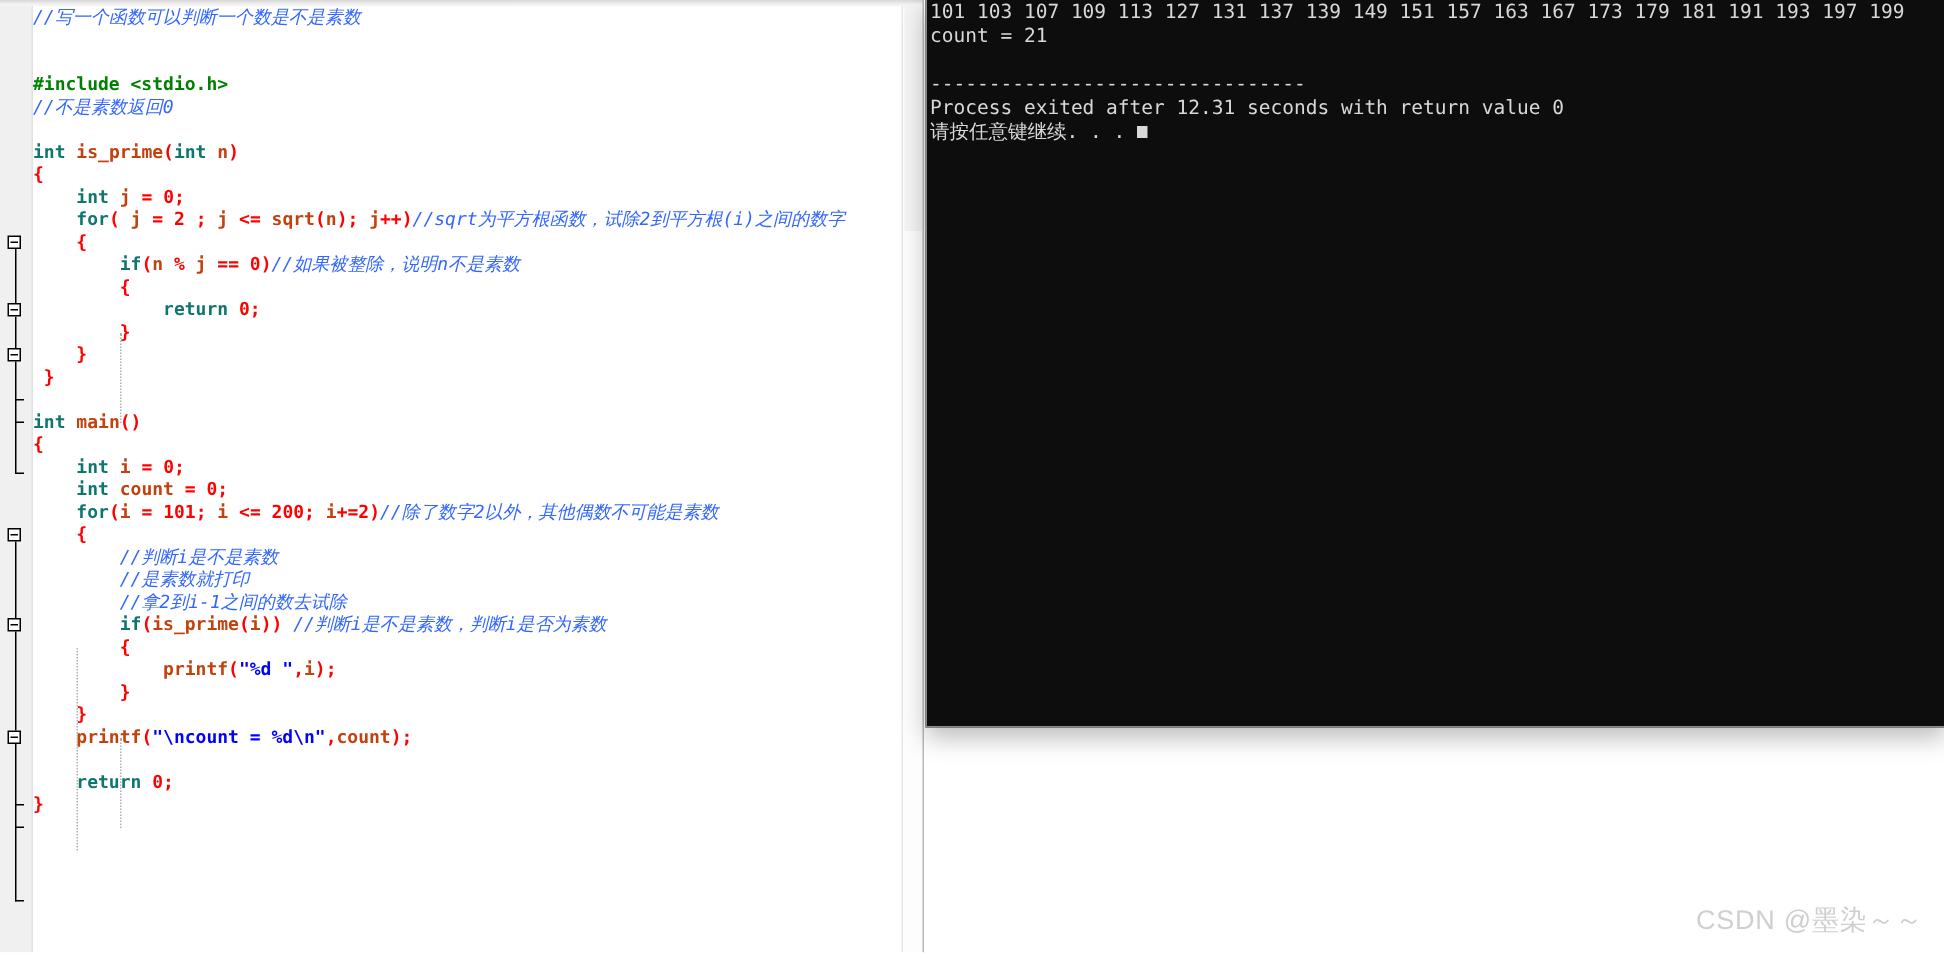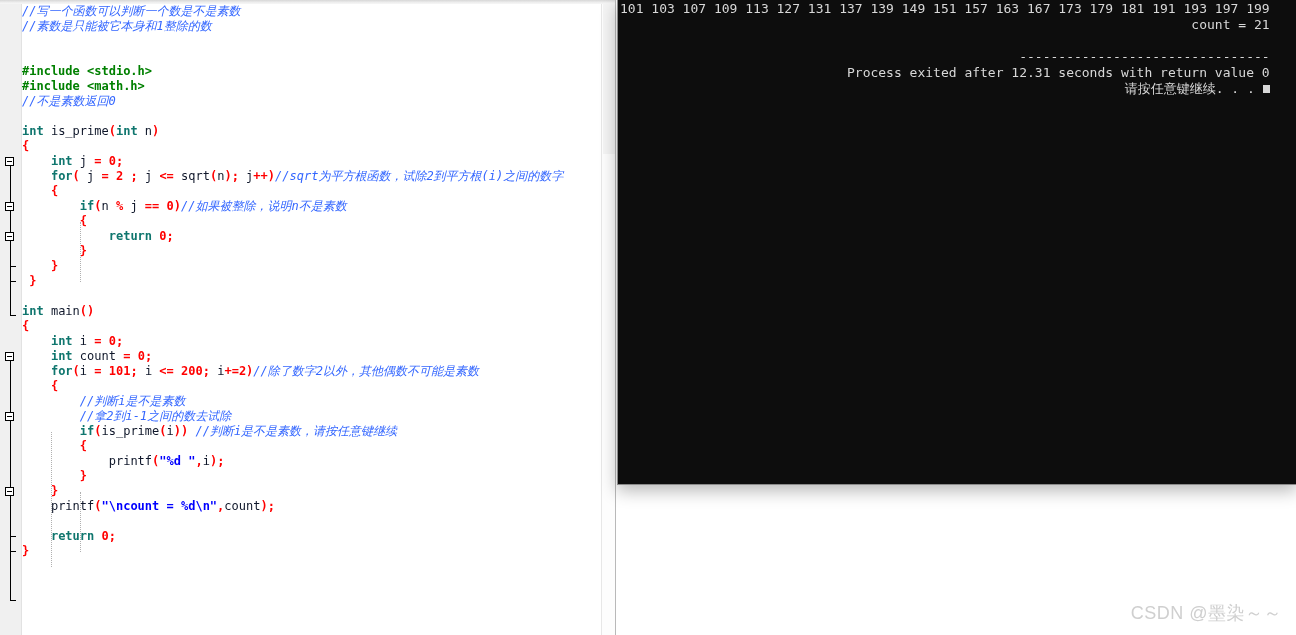--- a/index.html
+++ b/index.html
@@ -75,21 +75,21 @@
     white-space: pre;
     color: #000000;
     letter-spacing: 0px;
   }
   .kw       { color: #0f766e; font-weight: bold; }
   .pre      { color: #008000; font-weight: bold; }
   .punc     { color: #ff0000; font-weight: bold; }
   .num      { color: #ff0000; font-weight: bold; }
   .str      { color: #0000ff; font-weight: bold; }
   .com      { color: #3366ff; font-style: italic; }
-  .fn       { color: #0f172a; font-weight: normal; }
+  .fn       { color: #c2410c; font-weight: bold; }
   .plain    { color: #000000; font-weight: bold; }
   .op       { color: #ff0000; font-weight: bold; }
 
   
   .fold-line-v {
     position: absolute;
     width: 1px;
     background: #000000;
   }
   .fold-box {
@@ -126,21 +126,20 @@
   #console-window {
     position: absolute;
     left: 617px; top: 0px;
     width: 679px;
     height: 484px;
     background: #0d0d0d;
     border-left: 1px solid #8a8a8a;
     border-bottom: 1px solid #8a8a8a;
     box-shadow: 0 6px 16px rgba(0,0,0,0.28);
     overflow: hidden;
-    text-align: right;
   }
   #console-text {
     position: absolute;
     left: 2px; top: 1px;
     color: #d8d8d8;
     font-family: "DejaVu Sans Mono", monospace;
     font-size: 13px;
     line-height: 16px;
     white-space: pre;
   }
@@ -184,25 +183,23 @@
       <div class="fold-box" style="left: 5px; top: 348px;"></div>
       <div class="fold-box" style="left: 5px; top: 408px;"></div>
       <div class="fold-box" style="left: 5px; top: 483px;"></div>
       <div class="fold-tick" style="left: 10px; top: 532px;"></div>
       <div class="fold-tick" style="left: 10px; top: 547px;"></div>
       <div class="fold-foot" style="left: 10px; top: 596px;"></div>
     </div>
 
   <div id="code-area">
       <div class="code-line"><span class="com">//写一个函数可以判断一个数是不是素数</span></div>
-      <div class="code-line"><span class="com">//素数是只能被它本身和1整除的数</span></div>
       <div class="code-line">&nbsp;</div>
       <div class="code-line">&nbsp;</div>
       <div class="code-line"><span class="pre">#include &lt;stdio.h&gt;</span></div>
-      <div class="code-line"><span class="pre">#include &lt;math.h&gt;</span></div>
       <div class="code-line"><span class="com">//不是素数返回0</span></div>
       <div class="code-line">&nbsp;</div>
       <div class="code-line"><span class="kw">int</span><span class="fn"> is_prime</span><span class="punc">(</span><span class="kw">int</span><span class="fn"> n</span><span class="punc">)</span></div>
       <div class="code-line"><span class="punc">{</span></div>
       <div class="code-line"><span class="plain">    </span><span class="kw">int</span><span class="fn"> j </span><span class="op">=</span><span class="fn"> </span><span class="num">0</span><span class="punc">;</span></div>
       <div class="code-line"><span class="plain">    </span><span class="kw">for</span><span class="punc">(</span><span class="fn"> j </span><span class="op">=</span><span class="fn"> </span><span class="num">2</span><span class="fn"> </span><span class="punc">;</span><span class="fn"> j </span><span class="op">&lt;=</span><span class="fn"> sqrt</span><span class="punc">(</span><span class="fn">n</span><span class="punc">)</span><span class="punc">;</span><span class="fn"> j</span><span class="punc">++)</span><span class="com">//sqrt为平方根函数，试除2到平方根(i)之间的数字</span></div>
       <div class="code-line"><span class="plain">    </span><span class="punc">{</span></div>
       <div class="code-line"><span class="plain">        </span><span class="kw">if</span><span class="punc">(</span><span class="fn">n </span><span class="op">%</span><span class="fn"> j </span><span class="op">==</span><span class="fn"> </span><span class="num">0</span><span class="punc">)</span><span class="com">//如果被整除，说明n不是素数</span></div>
       <div class="code-line"><span class="plain">        </span><span class="punc">{</span></div>
       <div class="code-line"><span class="plain">            </span><span class="kw">return</span><span class="fn"> </span><span class="num">0</span><span class="punc">;</span></div>
@@ -210,22 +207,23 @@
       <div class="code-line"><span class="plain">    </span><span class="punc">}</span></div>
       <div class="code-line"><span class="punc"> }</span></div>
       <div class="code-line">&nbsp;</div>
       <div class="code-line"><span class="kw">int</span><span class="fn"> main</span><span class="punc">()</span></div>
       <div class="code-line"><span class="punc">{</span></div>
       <div class="code-line"><span class="plain">    </span><span class="kw">int</span><span class="fn"> i </span><span class="op">=</span><span class="fn"> </span><span class="num">0</span><span class="punc">;</span></div>
       <div class="code-line"><span class="plain">    </span><span class="kw">int</span><span class="fn"> count </span><span class="op">=</span><span class="fn"> </span><span class="num">0</span><span class="punc">;</span></div>
       <div class="code-line"><span class="plain">    </span><span class="kw">for</span><span class="punc">(</span><span class="fn">i </span><span class="op">=</span><span class="fn"> </span><span class="num">101</span><span class="punc">;</span><span class="fn"> i </span><span class="op">&lt;=</span><span class="fn"> </span><span class="num">200</span><span class="punc">;</span><span class="fn"> i</span><span class="op">+=</span><span class="num">2</span><span class="punc">)</span><span class="com">//除了数字2以外，其他偶数不可能是素数</span></div>
       <div class="code-line"><span class="plain">    </span><span class="punc">{</span></div>
       <div class="code-line"><span class="plain">        </span><span class="com">//判断i是不是素数</span></div>
+      <div class="code-line"><span class="plain">        </span><span class="com">//是素数就打印</span></div>
       <div class="code-line"><span class="plain">        </span><span class="com">//拿2到i-1之间的数去试除</span></div>
-      <div class="code-line"><span class="plain">        </span><span class="kw">if</span><span class="punc">(</span><span class="fn">is_prime</span><span class="punc">(</span><span class="fn">i</span><span class="punc">))</span><span class="fn"> </span><span class="com">//判断i是不是素数，请按任意键继续</span></div>
+      <div class="code-line"><span class="plain">        </span><span class="kw">if</span><span class="punc">(</span><span class="fn">is_prime</span><span class="punc">(</span><span class="fn">i</span><span class="punc">))</span><span class="fn"> </span><span class="com">//判断i是不是素数，判断i是否为素数</span></div>
       <div class="code-line"><span class="plain">        </span><span class="punc">{</span></div>
       <div class="code-line"><span class="plain">            </span><span class="fn">printf</span><span class="punc">(</span><span class="str">"%d "</span><span class="punc">,</span><span class="fn">i</span><span class="punc">)</span><span class="punc">;</span></div>
       <div class="code-line"><span class="plain">        </span><span class="punc">}</span></div>
       <div class="code-line"><span class="plain">    </span><span class="punc">}</span></div>
       <div class="code-line"><span class="plain">    </span><span class="fn">printf</span><span class="punc">(</span><span class="str">"\ncount = %d\n"</span><span class="punc">,</span><span class="fn">count</span><span class="punc">)</span><span class="punc">;</span></div>
       <div class="code-line"><span class="plain">    </span>&nbsp;</div>
       <div class="code-line"><span class="plain">    </span><span class="kw">return</span><span class="fn"> </span><span class="num">0</span><span class="punc">;</span></div>
       <div class="code-line"><span class="punc">}</span></div>
       <div class="indent-guide" style="left: 58px; top: 218px; height: 60px;"></div>
       <div class="indent-guide" style="left: 29px; top: 428px; height: 135px;"></div>

